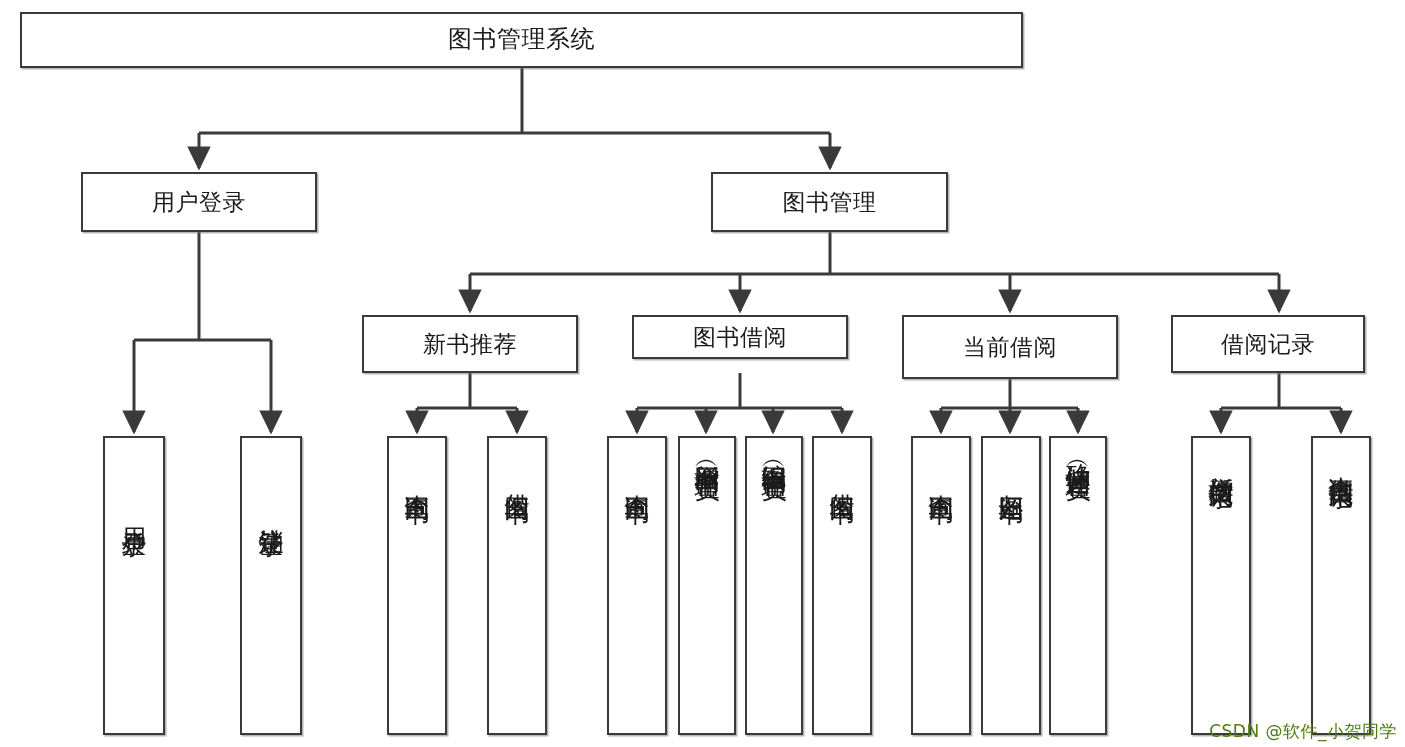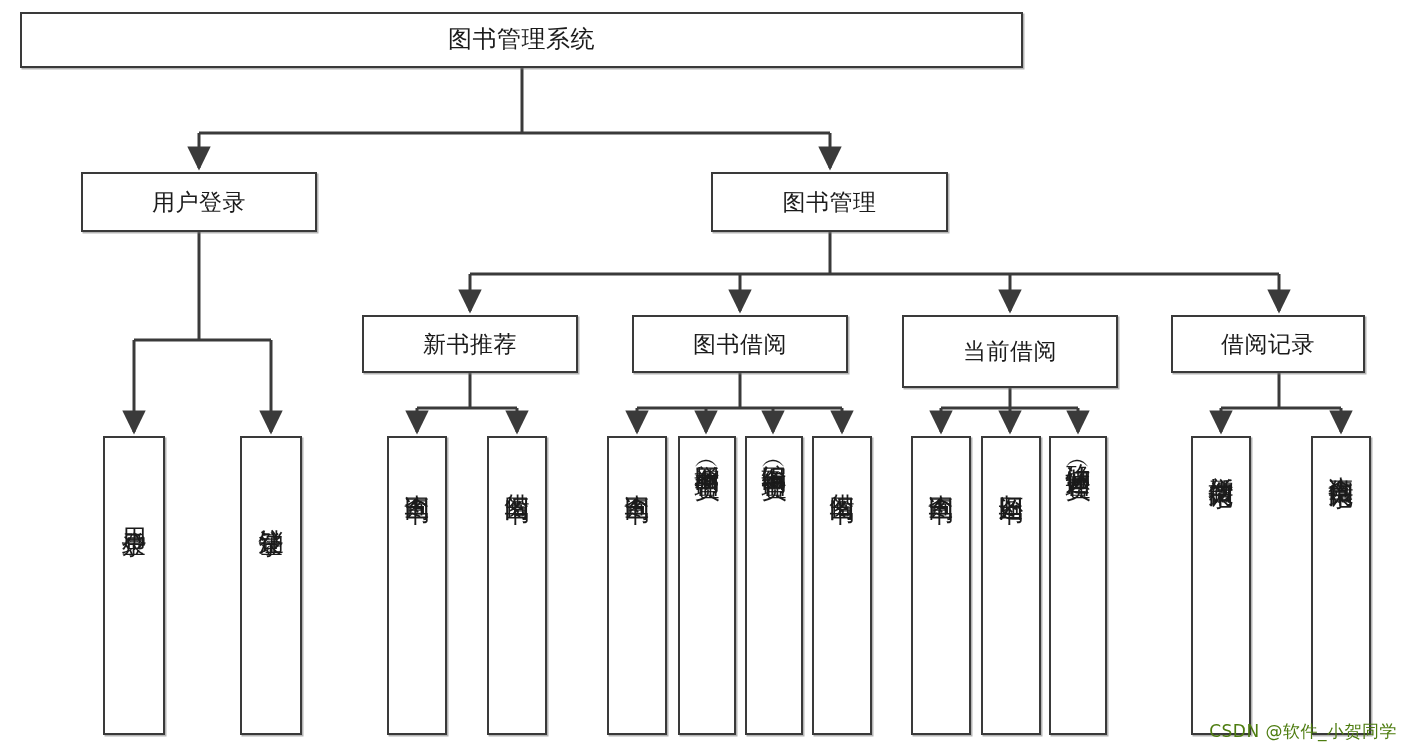--- a/index.html
+++ b/index.html
@@ -140,25 +140,25 @@
   </div>
 
   <div class="node h" style="left:362px;top:315px;width:216px;height:58px;">
     <span class="label">新书推荐</span>
   </div>
 
   <div class="node h" style="left:711px;top:172px;width:237px;height:60px;">
     <span class="label">图书管理</span>
   </div>
 
-  <div class="node h" style="left:632px;top:315px;width:216px;height:58px;">
+  <div class="node h" style="left:632px;top:315px;width:216px;height:44px;">
     <span class="label">图书借阅</span>
   </div>
 
-  <div class="node h" style="left:902px;top:315px;width:216px;height:73px;">
+  <div class="node h" style="left:902px;top:315px;width:216px;height:64px;">
     <span class="label">当前借阅</span>
   </div>
 
   <div class="node h" style="left:1171px;top:315px;width:194px;height:58px;">
     <span class="label">借阅记录</span>
   </div>
 
   <div class="node v mid" style="left:103px;top:436px;width:62px;height:299px;">
     <span class="label">用户登录</span>
   </div>

